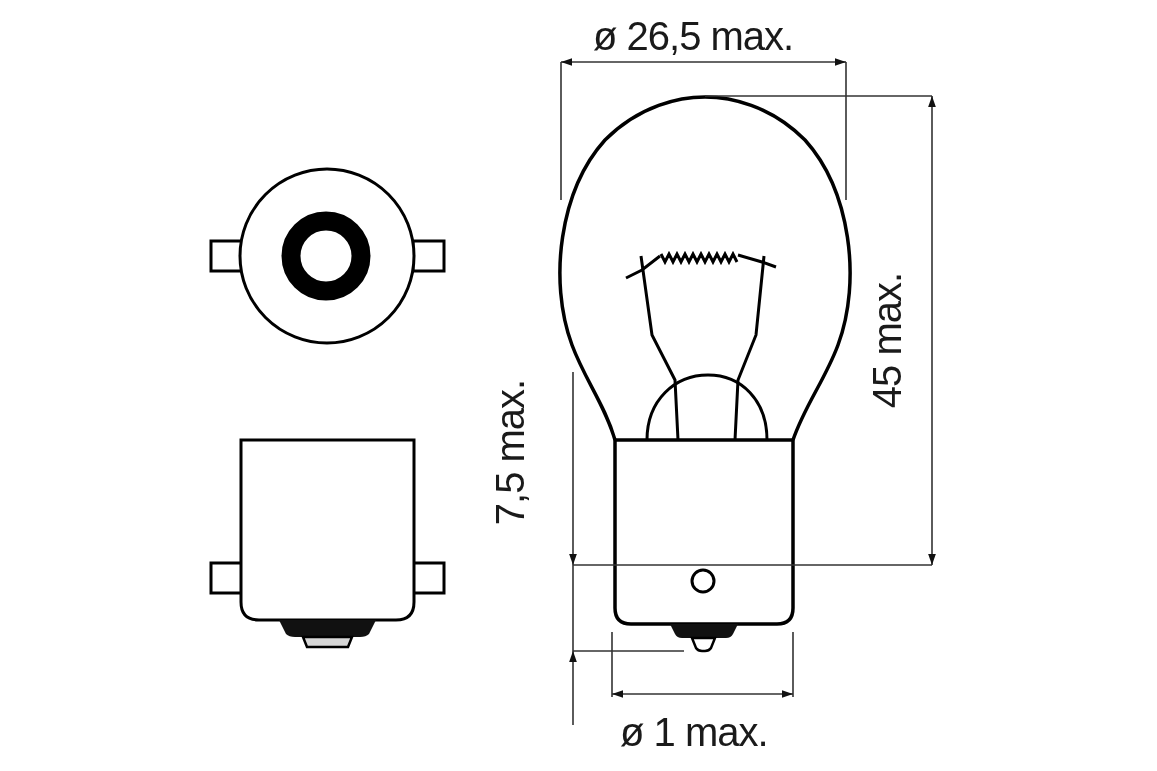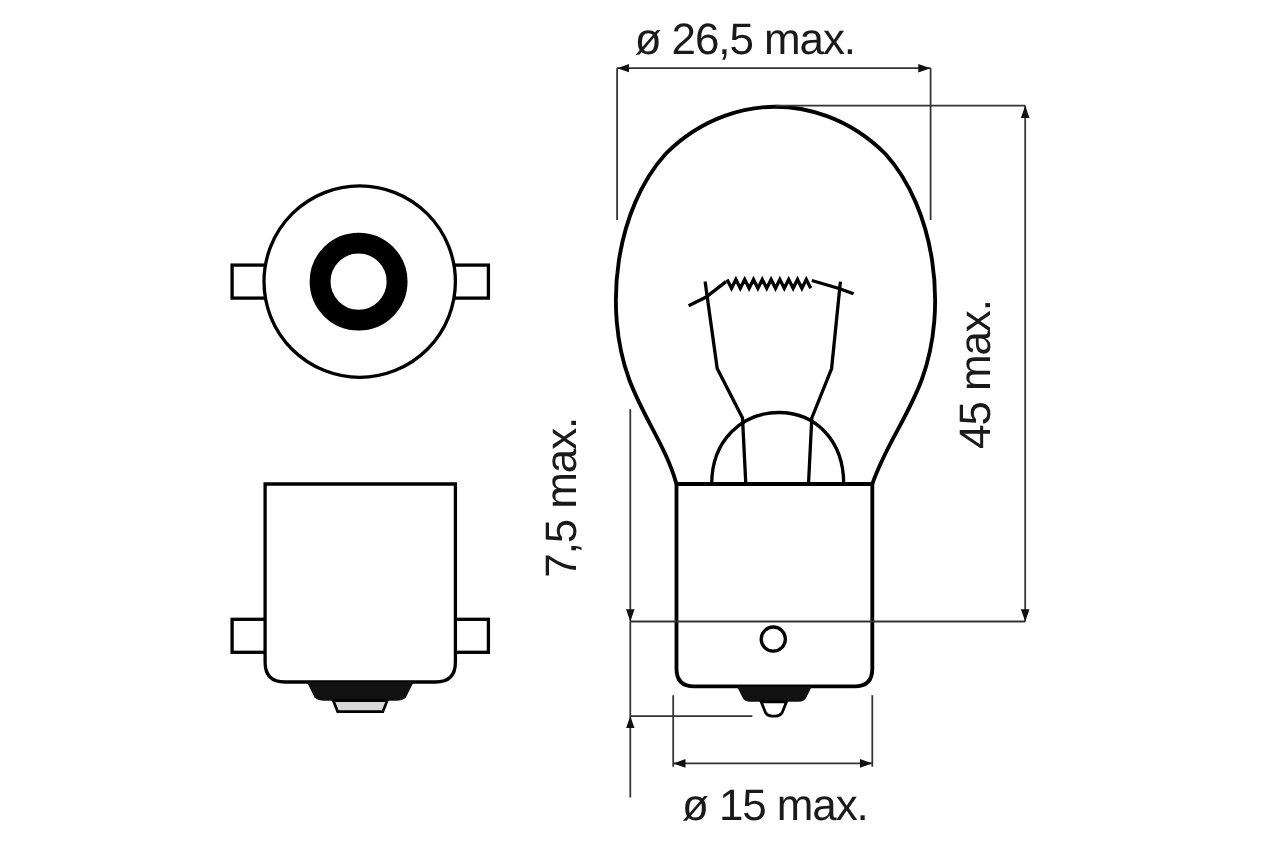--- a/index.html
+++ b/index.html
@@ -7,21 +7,21 @@
     #drawing { position: absolute; left: 0; top: 0; width: 1157px; height: 771px; }
     .dim-text {
       position: absolute;
       font-family: "Liberation Sans", sans-serif;
       font-size: 40px;
       color: #1a1a1a;
       white-space: nowrap;
       transform-origin: center center;
       letter-spacing: -1px;
     }
-    #dim-top { left: 577px; top: 14px; }
+    #dim-top { left: 593px; top: 14px; }
     #dim-bottom { left: 620px; top: 710px; }
     #dim-left { left: 438px; top: 430px; transform: rotate(-90deg); }
     #dim-right { left: 820px; top: 318px; transform: rotate(-90deg); }
   </style>
 </head>
 <body>
 
 <svg id="drawing" viewBox="0 0 1157 771" xmlns="http://www.w3.org/2000/svg">
   <defs>
     <marker id="arr" viewBox="0 0 10 10" refX="10" refY="5" markerWidth="7" markerHeight="7" orient="auto-start-reverse">
@@ -80,13 +80,13 @@
 
     <line x1="612" y1="632" x2="612" y2="697"></line>
     <line x1="793" y1="632" x2="793" y2="697"></line>
     <line x1="612" y1="694" x2="793" y2="694" marker-start="url(#arr)" marker-end="url(#arr)"></line>
   </g>
 </svg>
 
 <div id="dim-top" class="dim-text">ø 26,5 max.</div>
 <div id="dim-right" class="dim-text">45 max.</div>
 <div id="dim-left" class="dim-text">7,5 max.</div>
-<div id="dim-bottom" class="dim-text">ø 15 max.</div>
+<div id="dim-bottom" class="dim-text">ø 1 max.</div>
 
 </body></html>

